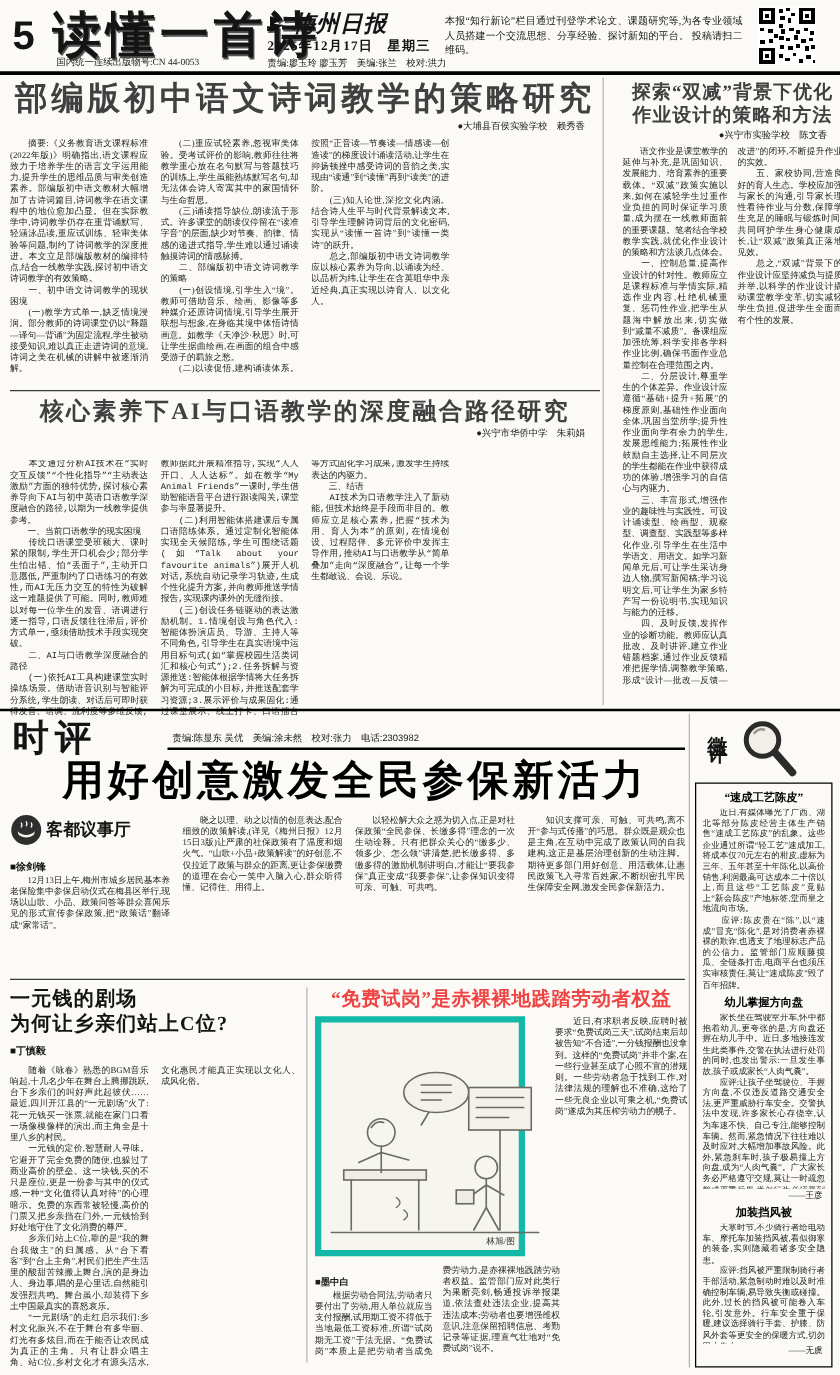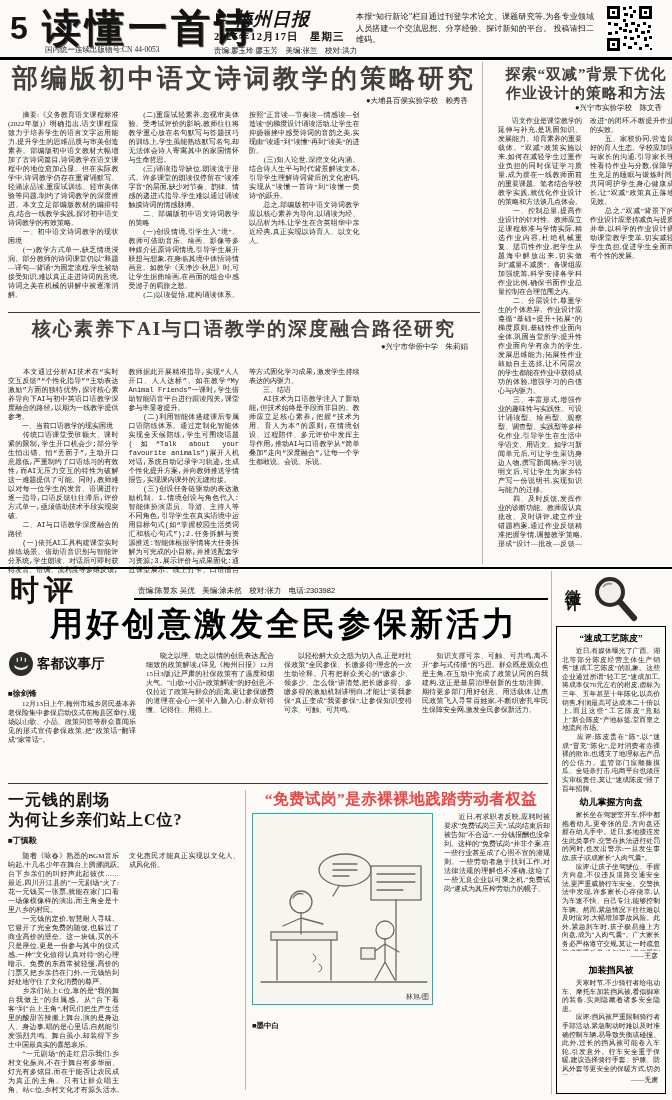--- a/index.html
+++ b/index.html
@@ -68,22 +68,22 @@
   
   .sl { left:8px; top:790px; width:232px; }
   .sl-t { font-size:16px; font-weight:900; letter-spacing:1px; line-height:20px; }
   .sl-byline { font-size:8px; font-weight:bold; margin-top:5px; }
   .sl-body { margin-top:6px; height:244px; columns:2; column-gap:10px; }
   .vdiv2 { left:245px; top:790px; width:1px; height:300px; }
 
   
   .sm-title { left:252px; top:789px; width:298px; font-size:15.5px; font-weight:900;
               text-align:center; letter-spacing:0.5px; color:#ef4444; }
-  .cartoon { left:252px; top:813px; width:181px; height:192px; background:#f6f5ef;
-             border:1px solid #14b8a6; }
+  .cartoon { left:252px; top:813px; width:168px; height:192px; background:#f6f5ef;
+             border:5px solid #14b8a6; }
   .cartoon-caption { position:absolute; right:3px; bottom:2px; font-size:7px; color:#333; }
   .sm-right { left:444px; top:813px; width:106px; height:192px; }
   .sm-bottom { left:252px; top:1012px; width:298px; height:80px; columns:3; column-gap:8px; }
   .byline-inline { display:block; font-size:7.5px; font-weight:bold; white-space:normal; margin-bottom:2px; }
 
   
   .vdiv3 { left:551px; top:571px; width:1px; height:523px; }
   .wp-label { left:562px; top:576px; font-size:16px; font-weight:900;
               writing-mode:vertical-rl; letter-spacing:6px; }
   .magnifier { left:588px; top:572px; }
@@ -266,21 +266,21 @@
       <rect x="108" y="134" width="14" height="11" fill="#efede4"></rect>
       <path d="M60 140 q6 4 0 8 M66 150 q6 4 0 8" stroke-width="1"></path>
     </g>
   </svg>
   <span class="cartoon-caption">林旭/图</span>
 </div>
 
 <div class="abs sm-right col-text">　　近日,有求职者反映,应聘时被要求“免费试岗三天”,试岗结束后却被告知“不合适”,一分钱报酬也没拿到。这样的“免费试岗”并非个案,在一些行业甚至成了心照不宣的潜规则。一些劳动者急于找到工作,对法律法规的理解也不准确,这给了一些无良企业以可乘之机,“免费试岗”遂成为其压榨劳动力的幌子。</div>
 
 <div class="abs sm-bottom col-text">
-  <b class="byline-inline">■墨中白</b>
+  <b class="byline-inline">■墨中白</b><span>　　根据劳动合同法,劳动者只要付出了劳动,用人单位就应当支付报酬,试用期工资不得低于当地最低工资标准,所谓“试岗期无工资”于法无据。“免费试岗”本质上是把劳动者当成免费劳动力,是赤裸裸地践踏劳动者权益。监管部门应对此类行为果断亮剑,畅通投诉举报渠道,依法查处违法企业,提高其违法成本;劳动者也要增强维权意识,注意保留招聘信息、考勤记录等证据,理直气壮地对“免费试岗”说不。</span>
 </div>
 
 <div class="abs vr vdiv3"></div>
 <div class="abs wp-label">微评</div>
 <div class="abs magnifier">
   <svg width="52" height="52" viewBox="0 0 52 52">
     <circle cx="22" cy="20" r="13" fill="#f1efe7" stroke="#2b2b2b" stroke-width="4"></circle>
     <line x1="32" y1="30" x2="46" y2="46" stroke="#2b2b2b" stroke-width="6" stroke-linecap="round"></line>
     <path d="M15 15 q4 -5 9 -3" stroke="#9a978d" stroke-width="2" fill="none"></path>
   </svg>

